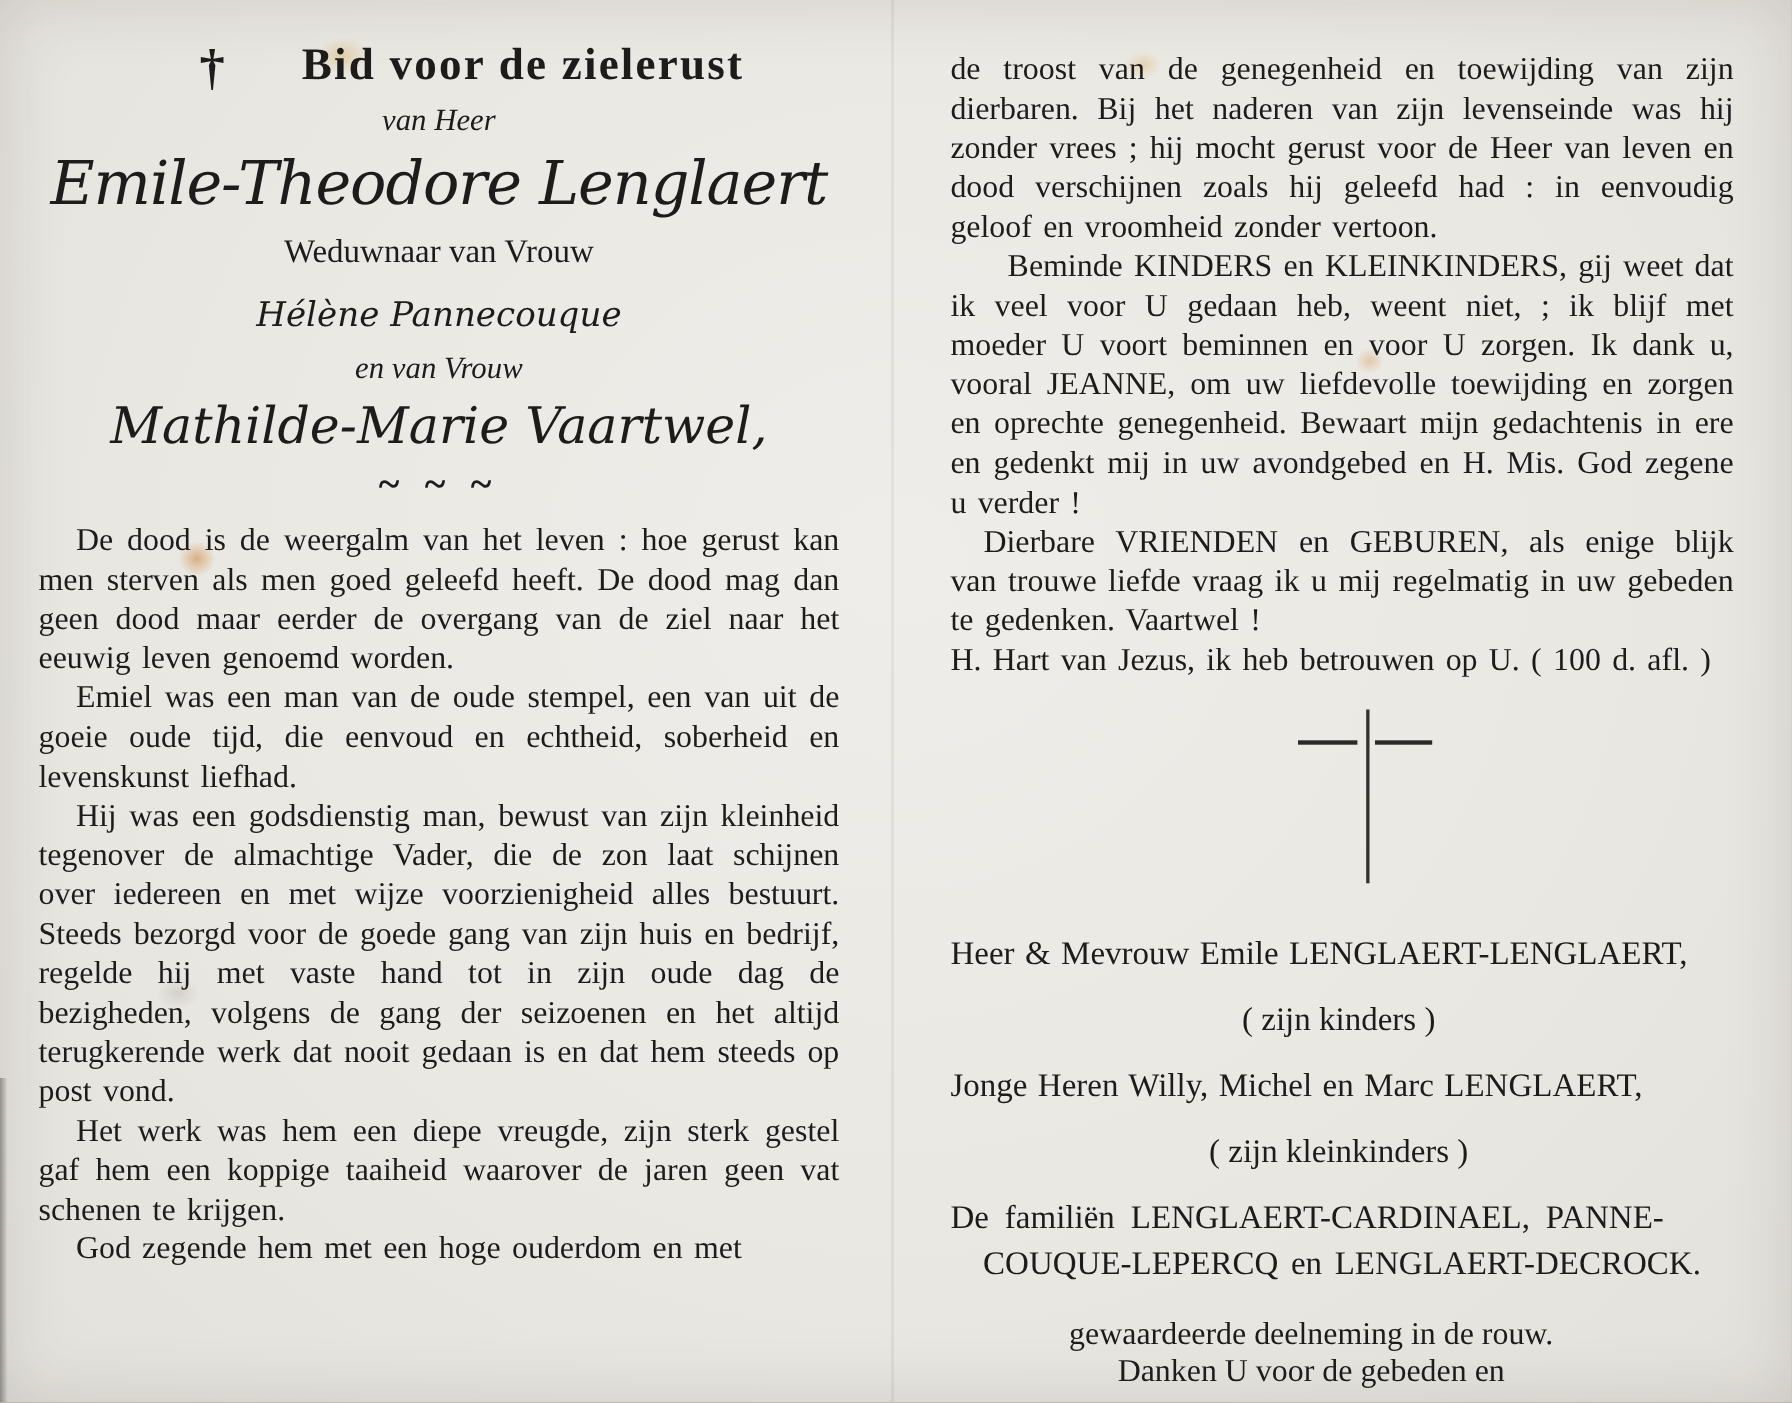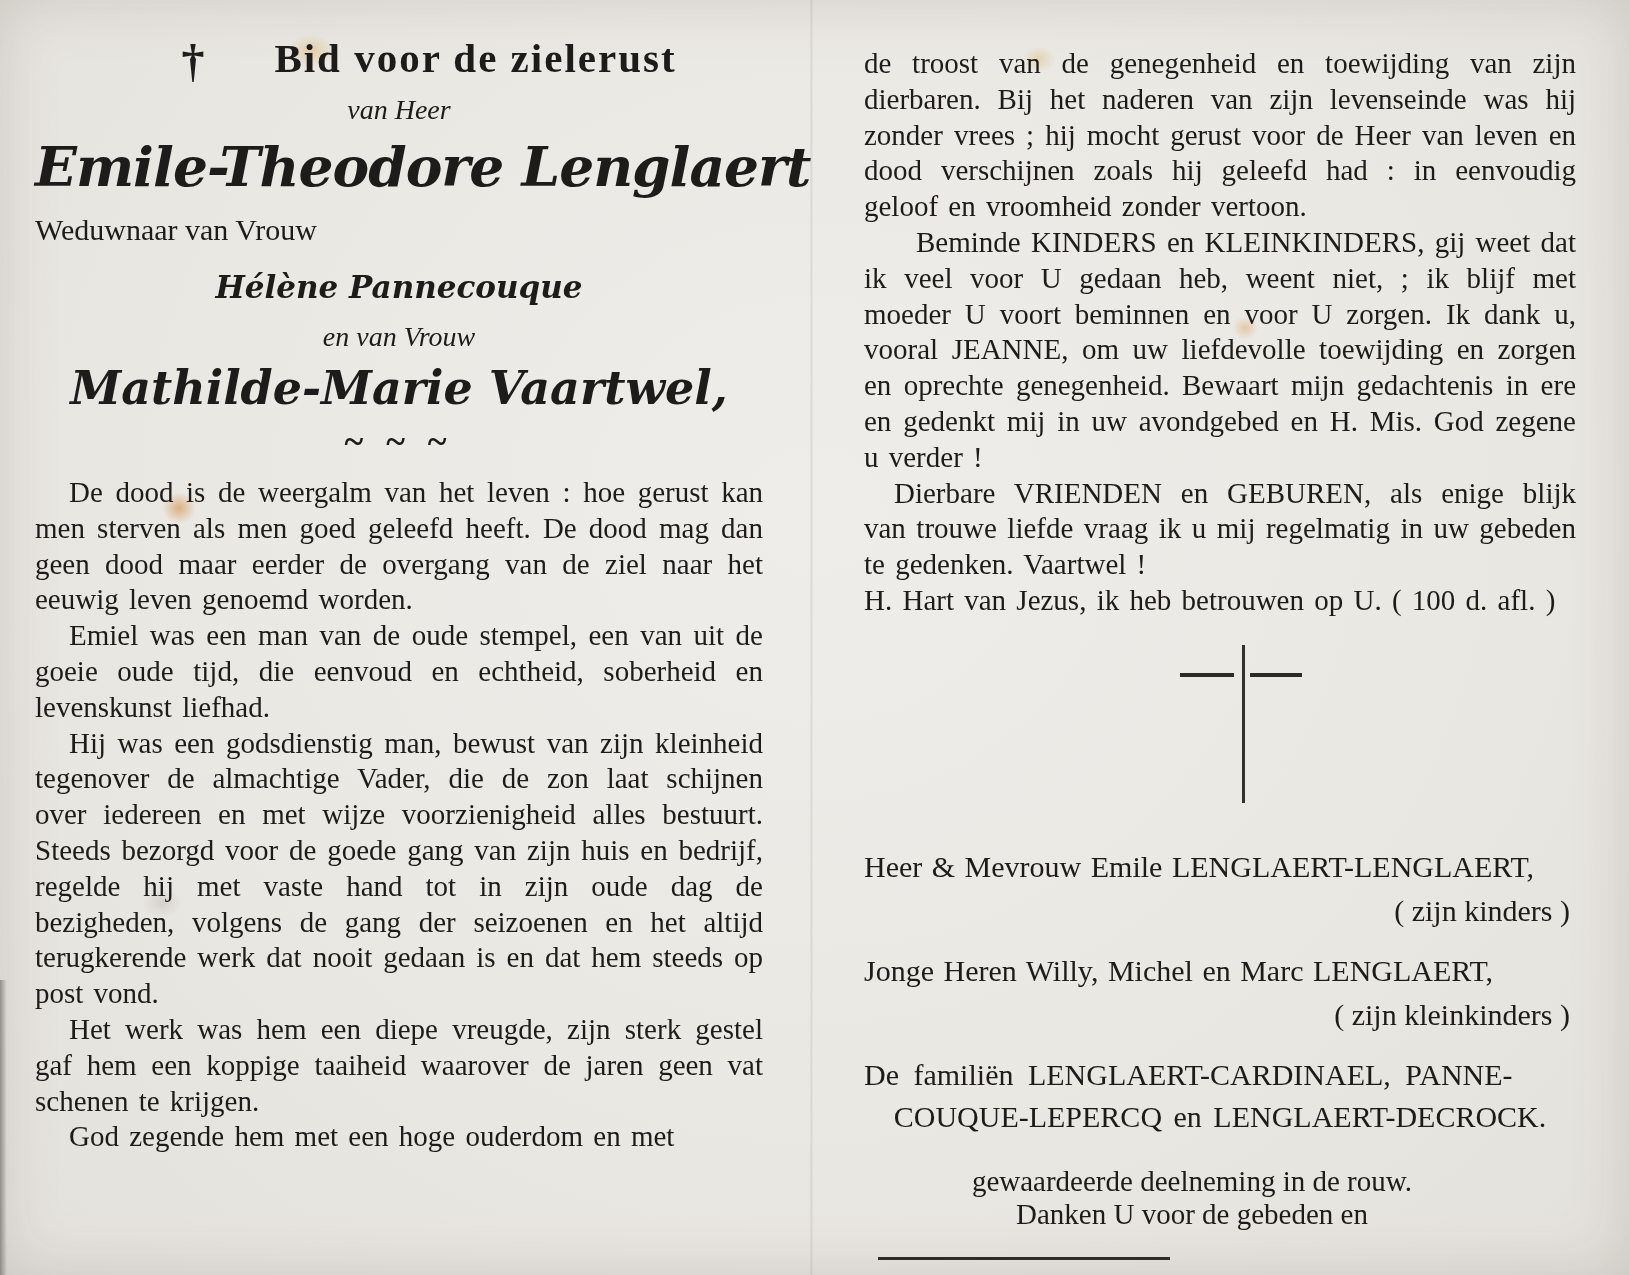--- a/index.html
+++ b/index.html
@@ -36,25 +36,25 @@
 
   
   .invocation-row{display:flex;justify-content:center;align-items:flex-start;transform:translateX(30px);}
   .dagger{font-size:46px;font-weight:bold;line-height:1;margin-right:70px;margin-top:2px;}
   .invocation{font-size:41px;font-weight:bold;letter-spacing:2px;line-height:1.1;}
   .small-center{text-align:center;font-size:28px;font-style:italic;}
   .of-mister{margin-top:10px;}
   .script-name{
     text-align:center;
     font-family:"DejaVu Serif", serif;
-    font-style:italic;font-weight:bold;
+    font-style:italic;font-weight:normal;
     white-space:nowrap;
   }
   .name-main{font-size:55px;margin-top:8px;letter-spacing:-1px;}
-  .widower{margin-top:14px;font-size:30px;}
+  .widower{margin-top:14px;font-size:30px;text-align:center;}
   .name-wife{font-size:31px;margin-top:22px;}
   .and-of{margin-top:16px;}
   .name-wife2{font-size:46px;margin-top:8px;}
   .life-dates{margin-top:16px;text-align:center;font-size:29.5px;line-height:42px;}
   .divider{margin-top:8px;text-align:center;font-size:36px;font-weight:bold;
     letter-spacing:7px;line-height:1;}
 
   
   .body-text{margin-top:16px;}
   .para{font-size:29px;line-height:35.8px;text-align:justify;text-indent:34px;margin:0;
@@ -66,21 +66,21 @@
 
   
   .cross-wrap{position:relative;height:178px;margin-top:26px;}
   .cross-v{position:absolute;left:378px;top:0;width:3px;height:158px;background:#33312d;}
   .cross-h1{position:absolute;left:316px;top:28px;width:54px;height:4px;background:#2c2a27;}
   .cross-h2{position:absolute;left:386px;top:28px;width:52px;height:4px;background:#2c2a27;}
 
   
   .family{margin-top:26px;font-size:30px;line-height:1.2;}
   .fam-line{word-spacing:2px;}
-  .fam-note{text-align:right;padding-right:6px;margin-top:8px;}
+  .fam-note{text-align:center;padding-right:6px;margin-top:24px;}
   .fam-block{margin-top:24px;}
   .families-1{word-spacing:7px;}
   .families-2{text-align:center;margin-top:6px;word-spacing:4px;}
   .thanks{margin-top:30px;text-align:center;font-size:29px;line-height:33px;
     transform:translateX(-28px);}
   .footer-rule{margin-top:26px;margin-left:14px;width:292px;height:3px;background:#2e2c29;}
 </style>
 </head>
 <body>
 

